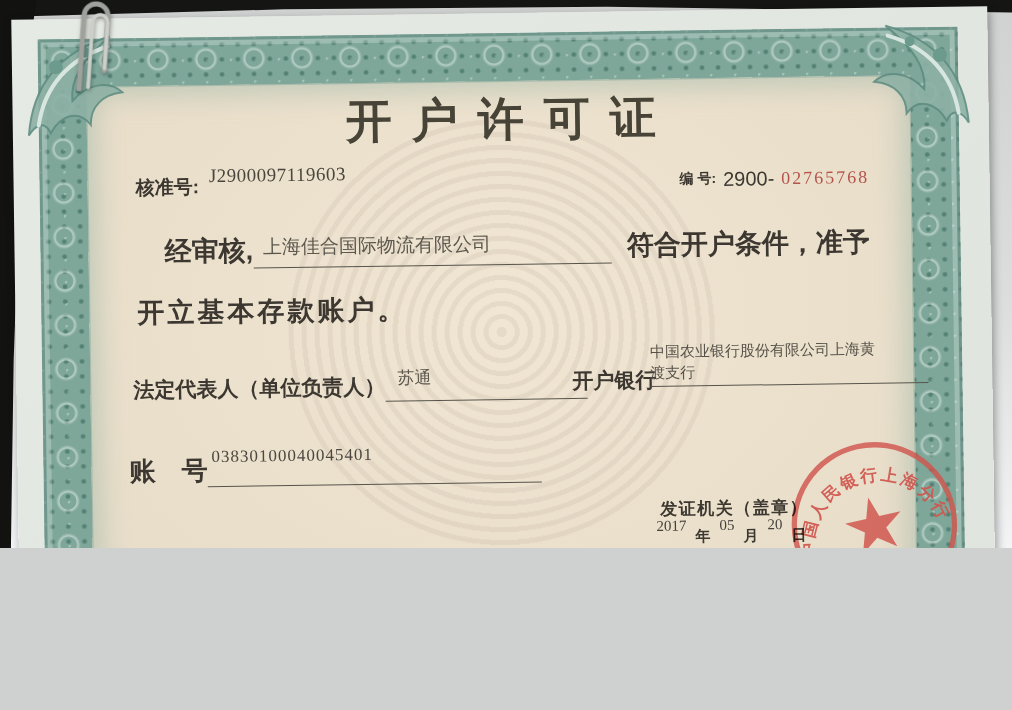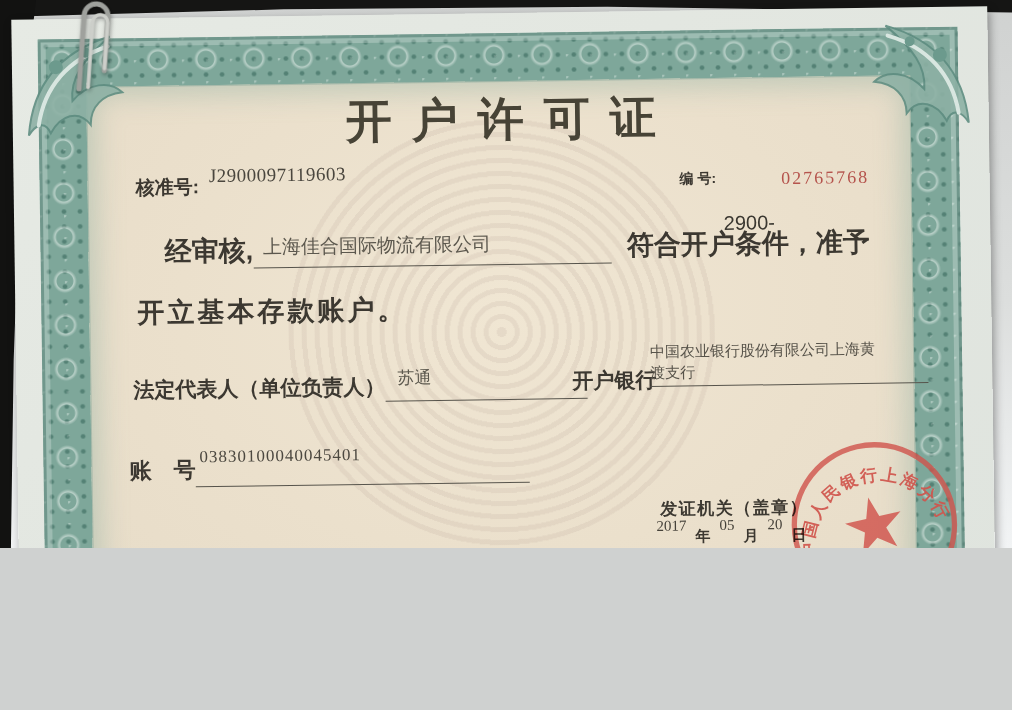--- a/index.html
+++ b/index.html
@@ -42,37 +42,37 @@
          font-family:"Liberation Serif","DejaVu Serif",serif;font-weight:700;
          font-size:46px;letter-spacing:20px;text-indent:20px;color:#474336;}
   .lbl{font-weight:700;color:#3c3831;}
   .serif{font-family:"Liberation Serif","DejaVu Serif",serif;}
   .hand{color:#5c584e;}
   .approval-row{position:absolute;left:122px;top:148px;display:flex;gap:10px;}
   .approval-row .lbl{font-size:19px;padding-top:9px;}
   .approval-row .val{font-size:19px;color:#4a463e;letter-spacing:.5px;}
   .serial-row{position:absolute;left:666px;top:158px;display:flex;gap:7px;align-items:flex-start;}
   .serial-row .lbl{font-size:14px;font-weight:600;padding-top:2px;}
-  .serial-row .prefix{font-size:20px;color:#3b3831;margin-top:44px;}
+  .serial-row .prefix{font-size:20px;color:#3b3831;}
   .serial-row .num{font-size:18px;letter-spacing:2px;color:#b5544d;padding-top:1px;}
   .audit-row{position:absolute;left:150px;top:216px;display:flex;align-items:flex-end;}
   .audit-row .big{font-size:27px;font-weight:700;white-space:nowrap;}
   .company-cell{width:358px;border-bottom:1.5px solid #57544c;font-size:19px;
                 padding:0 0 7px 10px;box-sizing:border-box;}
   .audit-suffix{padding-left:16px;font-size:26px;}
   .line2{position:absolute;left:122px;top:277px;font-size:27px;font-weight:700;letter-spacing:3px;}
   .legal-row{position:absolute;left:117px;top:352px;display:flex;align-items:flex-end;}
   .legal-row .lbl{font-size:21px;line-height:30px;}
   .name-cell{width:202px;border-bottom:1.5px solid #57544c;font-size:17px;
              padding:0 0 11px 12px;box-sizing:border-box;}
   .bank-label{position:absolute;left:556px;top:355px;font-size:21px;font-weight:700;}
   .bank-cell{position:absolute;left:634px;top:330px;width:278px;font-size:15px;line-height:1.4;
              color:#57534a;border-bottom:1.5px solid #57544c;padding-bottom:3px;}
   .account-row{position:absolute;left:112px;top:436px;display:flex;align-items:flex-end;}
-  .account-row .lbl{font-size:22px;line-height:34px;}
+  .account-row .lbl{font-size:26px;line-height:34px;}
   .acct-cell{width:334px;border-bottom:1.5px solid #57544c;font-size:17px;letter-spacing:1px;
              color:#4c4840;padding:0 0 13px 4px;box-sizing:border-box;transform:translateY(0);}
   .acct-cell span{display:inline-block;transform:translateY(-6px);}
   .issuer{position:absolute;left:642px;top:487px;font-size:17px;font-weight:700;letter-spacing:1.5px;}
   .date-row{position:absolute;left:638px;top:507px;display:flex;align-items:flex-start;font-size:15px;}
   .date-row .dv{font-family:"Liberation Serif","DejaVu Serif",serif;color:#46423a;}
   .date-row .du{font-weight:700;transform:translateY(10px);}
   .date-row .sp8{margin-left:9px;}
   .seal{position:absolute;left:768px;top:429px;width:176px;height:176px;
         transform:rotate(-12deg);opacity:.92;mix-blend-mode:multiply;}

